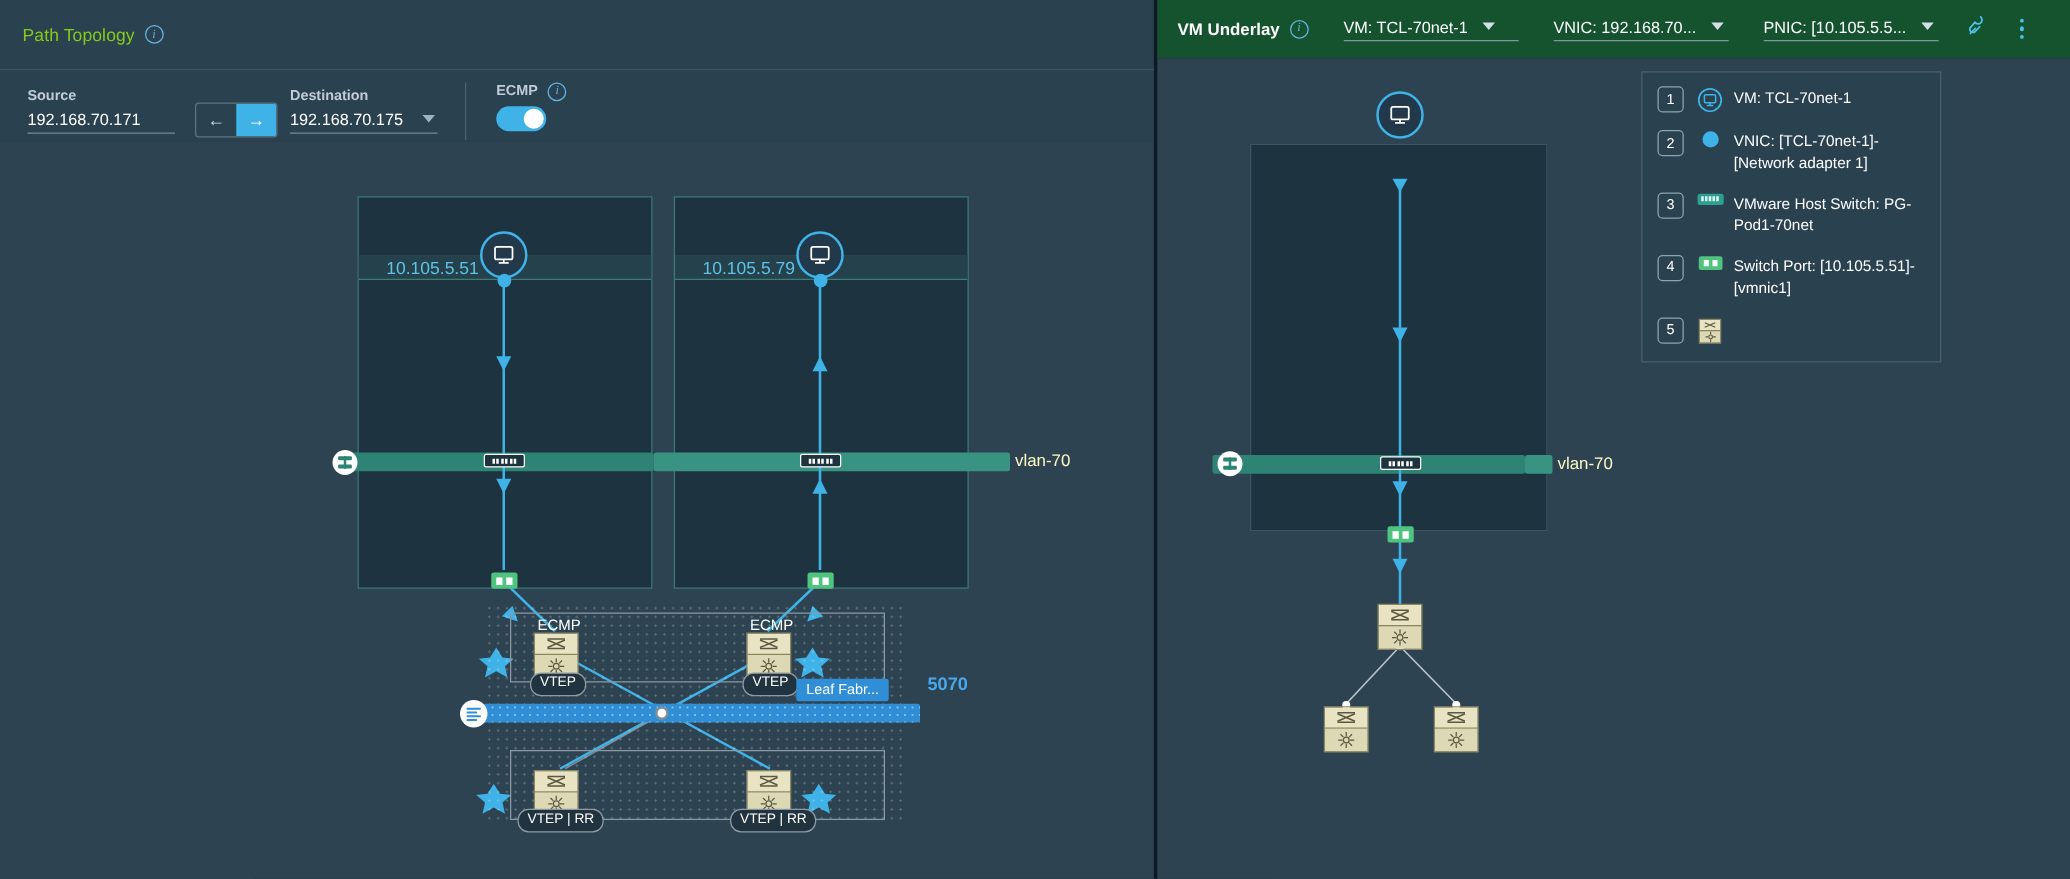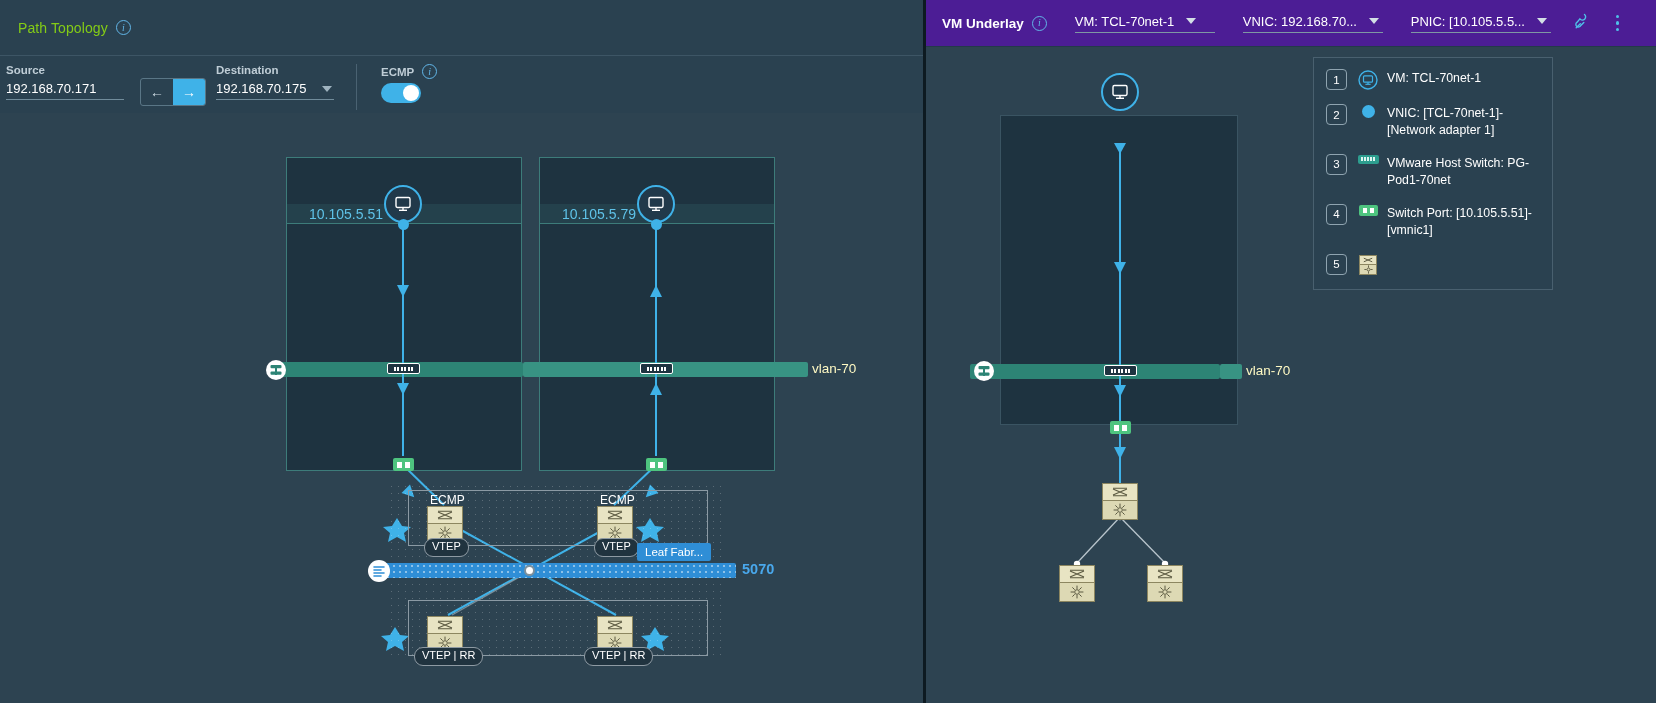--- a/index.html
+++ b/index.html
@@ -55,22 +55,22 @@
     margin-left: 8px;
     line-height: 1;
     box-sizing: border-box;
     flex: 0 0 auto;
   }
   .lp-controls {
     height: 58px;
     background: #2a4150;
     border-top: 1px solid #3d5565;
     display: flex;
-    align-items: flex-start;
-    padding: 8px 0 0 6px;
+    align-items: center;
+    padding: 8px 0 0 22px;
     box-sizing: border-box;
     position: relative;
   }
   .field-group { display: flex; flex-direction: column; }
   .field-label {
     font-size: 11.5px;
     color: #bfcdd6;
     font-weight: bold;
     margin-bottom: 5px;
   }
@@ -323,21 +323,21 @@
 
   
   .right-panel {
     flex: 1 1 auto;
     position: relative;
     background: #2d4351;
     height: 703px;
   }
   .rp-header {
     height: 47px;
-    background: #4c1d95;
+    background: #14532d;
     display: flex;
     align-items: center;
     padding-left: 16px;
     box-sizing: border-box;
     border-bottom: 1px solid #24394a;
   }
   .rp-title { font-size: 13.5px; font-weight: bold; color: #ffffff; }
   .rp-select {
     display: flex;
     align-items: center;
@@ -627,21 +627,21 @@
       <div class="fabric-label" style="left:637px; top:430px;">Leaf Fabr...</div>
 
       <div class="fab-bar" style="left:385px; top:450px; width:351px;">
         <div class="fab-bar-dots"></div>
       </div>
       <div class="fab-endcap" style="left:368px; top:447px;">
         <svg width="14" height="14" viewBox="0 0 14 14">
           <path d="M2,3 h10 M2,6 h7 M2,9 h10 M2,12 h7" stroke="#2f8ed6" stroke-width="1.6" stroke-linecap="round"></path>
         </svg>
       </div>
-      <div class="fab-label" style="left:742px; top:448px;">5070</div>
+      <div class="fab-label" style="left:742px; top:427px;">5070</div>
       <div style="position:absolute; left:524px; top:452px; width:11px; height:11px; border-radius:50%; background:#ffffff; border:2px solid #7c8f9b; box-sizing:border-box;"></div>
 
       <div class="sw-node" style="left:427px; top:503px;">
         <div class="sw-top">
           <svg width="16" height="10" viewBox="0 0 16 10">
             <path d="M1,2 L15,8 M1,8 L15,2" stroke="#5a5840" stroke-width="1.1" fill="none"></path>
             <path d="M1,1.2 L15,1.2 M1,8.8 L15,8.8" stroke="#5a5840" stroke-width="1.1"></path>
           </svg>
         </div>
         <div class="sw-bot">

